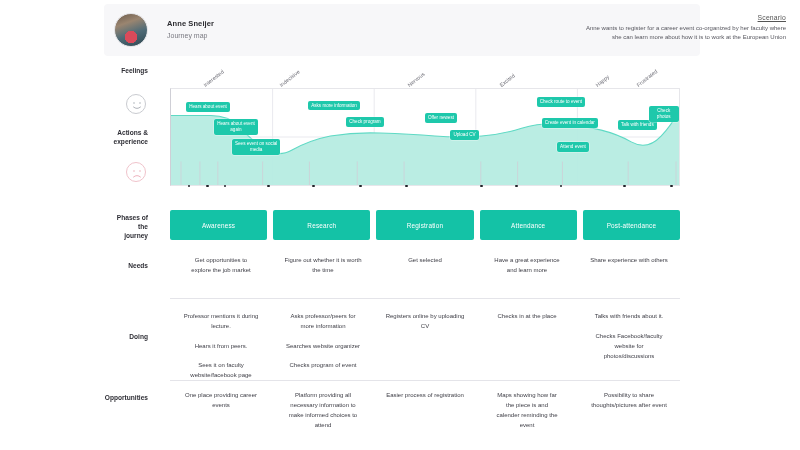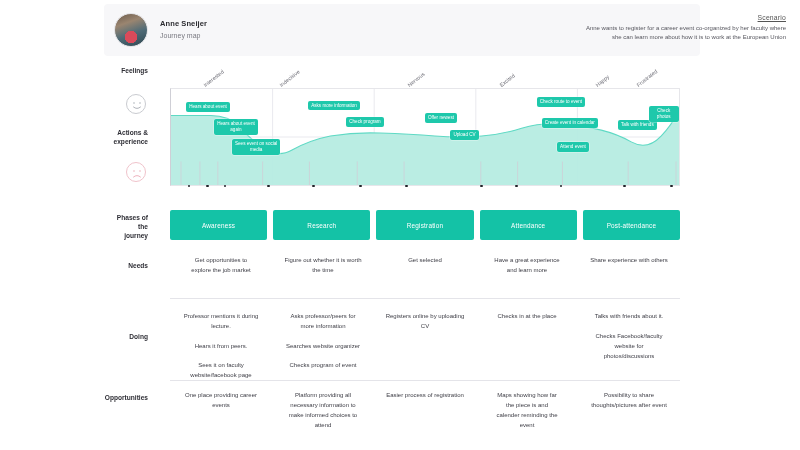--- a/index.html
+++ b/index.html
@@ -21,21 +21,21 @@
   }
   .avatar {
     width: 34px; height: 34px; border-radius: 50%;
     margin-left: 10px; flex: 0 0 34px;
     background:
       radial-gradient(circle at 50% 72%, #d94a5a 0 22%, transparent 23%),
       linear-gradient(160deg, #6b5a4a 0%, #9a8570 30%, #4f6b77 60%, #2e4650 100%);
     border: 1px solid #e3e3e6;
     overflow: hidden;
   }
-  .who { margin-left: 12px; line-height: 1.35; }
+  .who { margin-left: 19px; line-height: 1.35; }
   .who .name { font-size: 7.5px; font-weight: bold; color: #2b2b30; letter-spacing: .1px; }
   .who .role { font-size: 7px; color: #7a7a82; margin-top: 2px; }
 
   .scenario {
     position: absolute; right: 14px; top: 14px;
     width: 205px; text-align: right;
   }
   .scenario .s-title {
     font-size: 6.8px; color: #555; text-decoration: underline;
     margin-bottom: 3px; letter-spacing: .2px;

